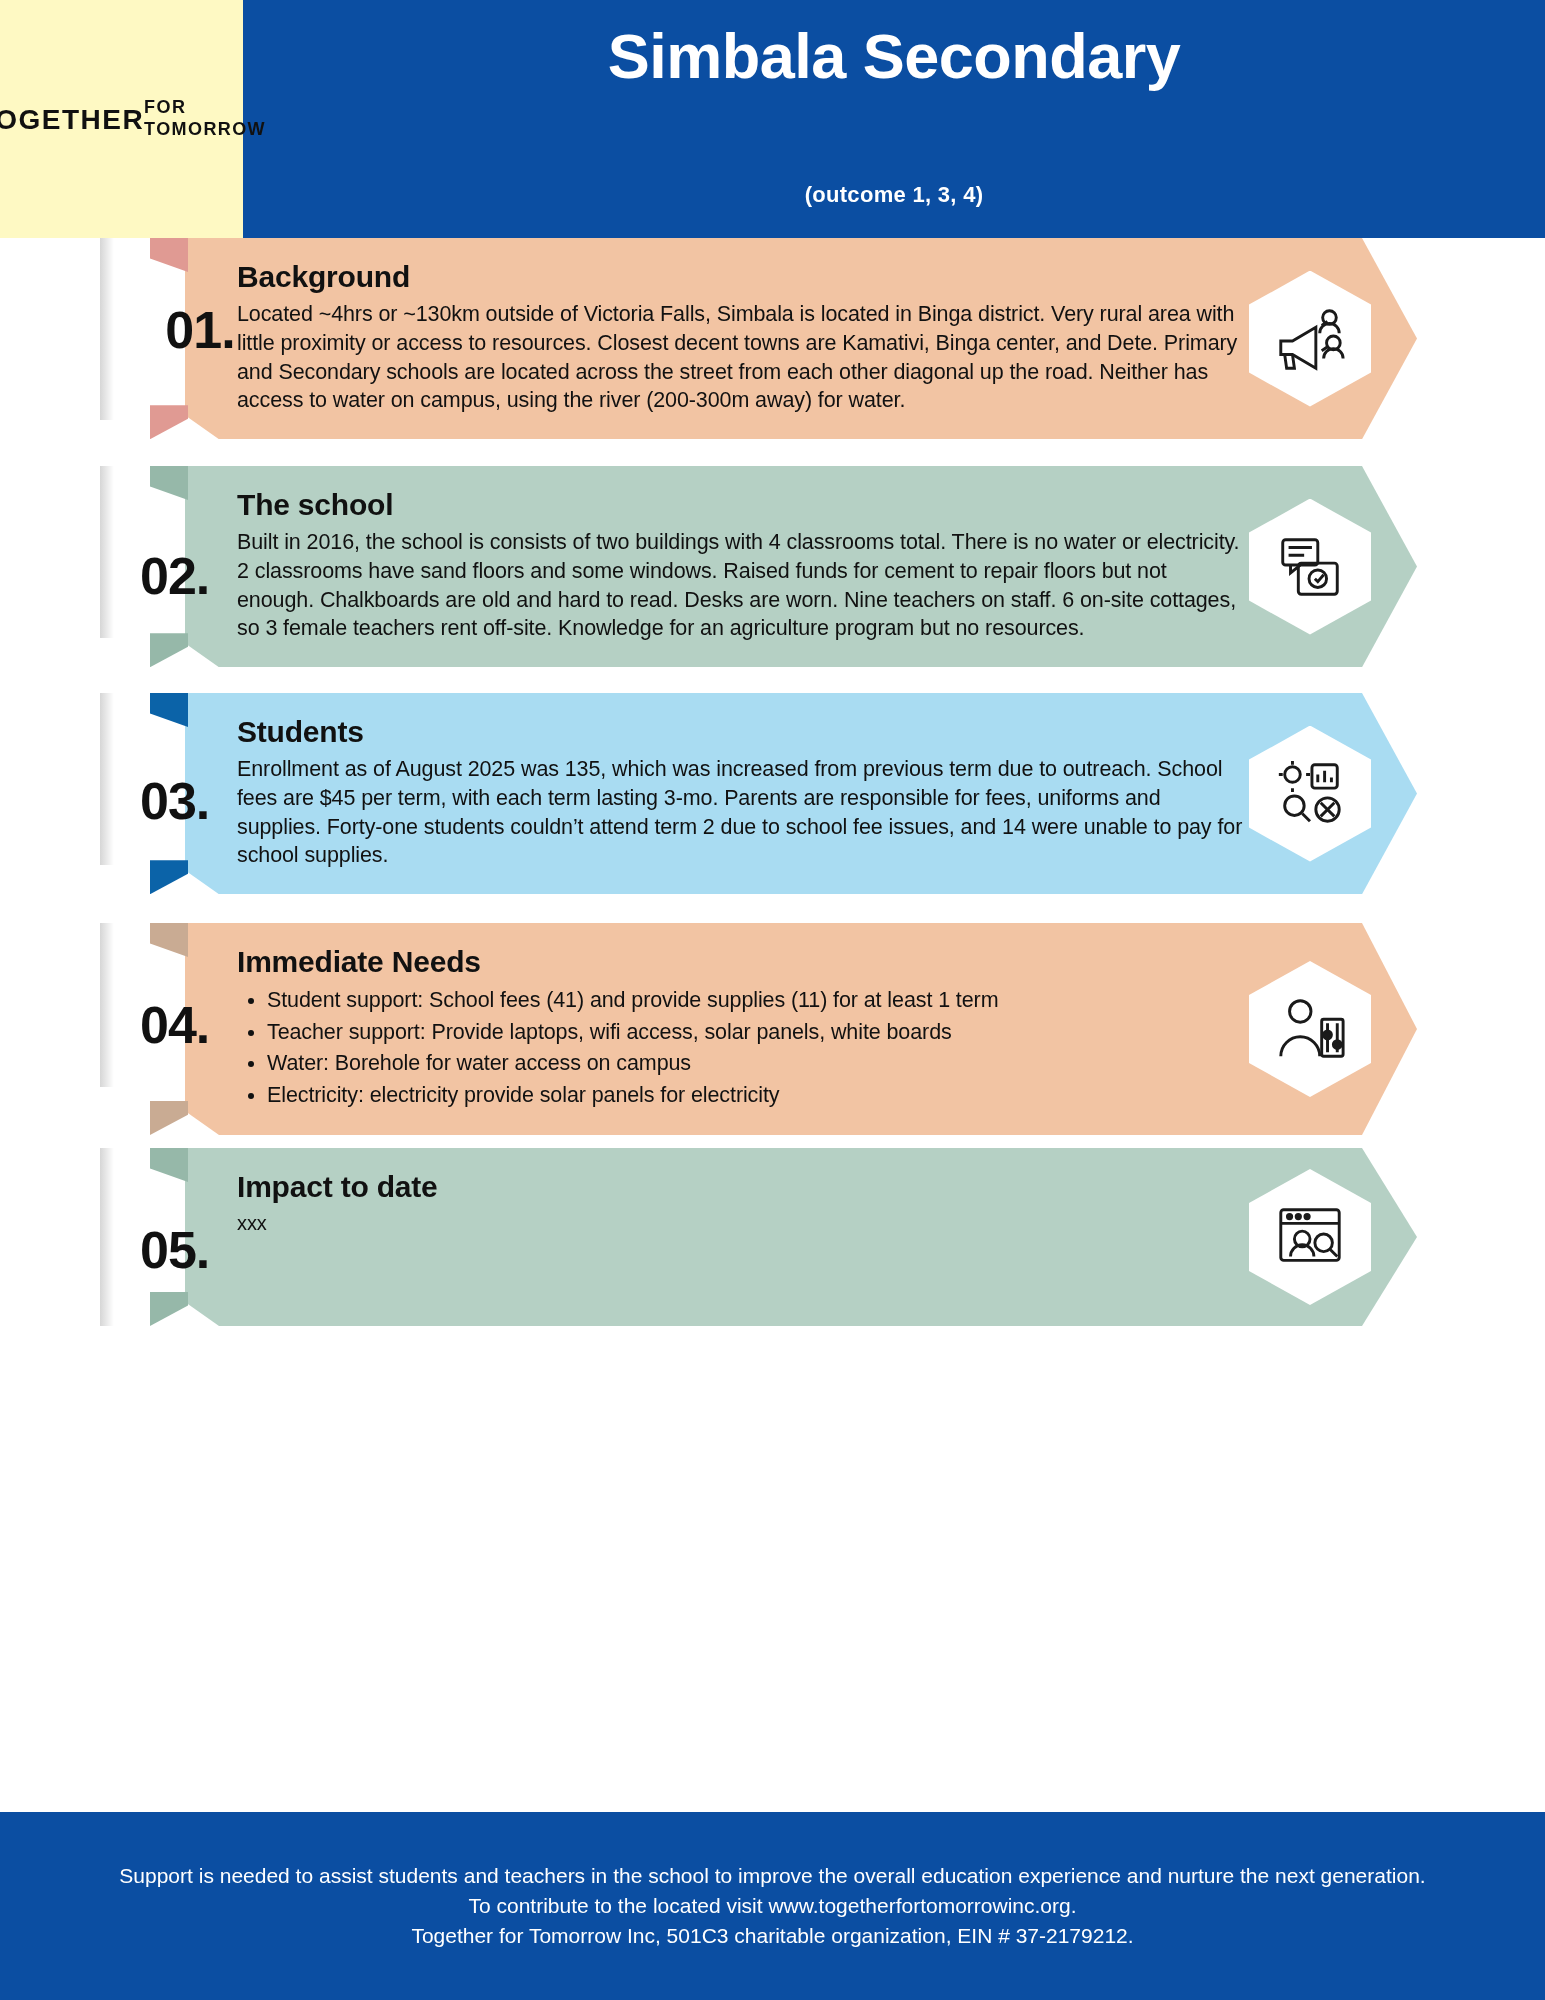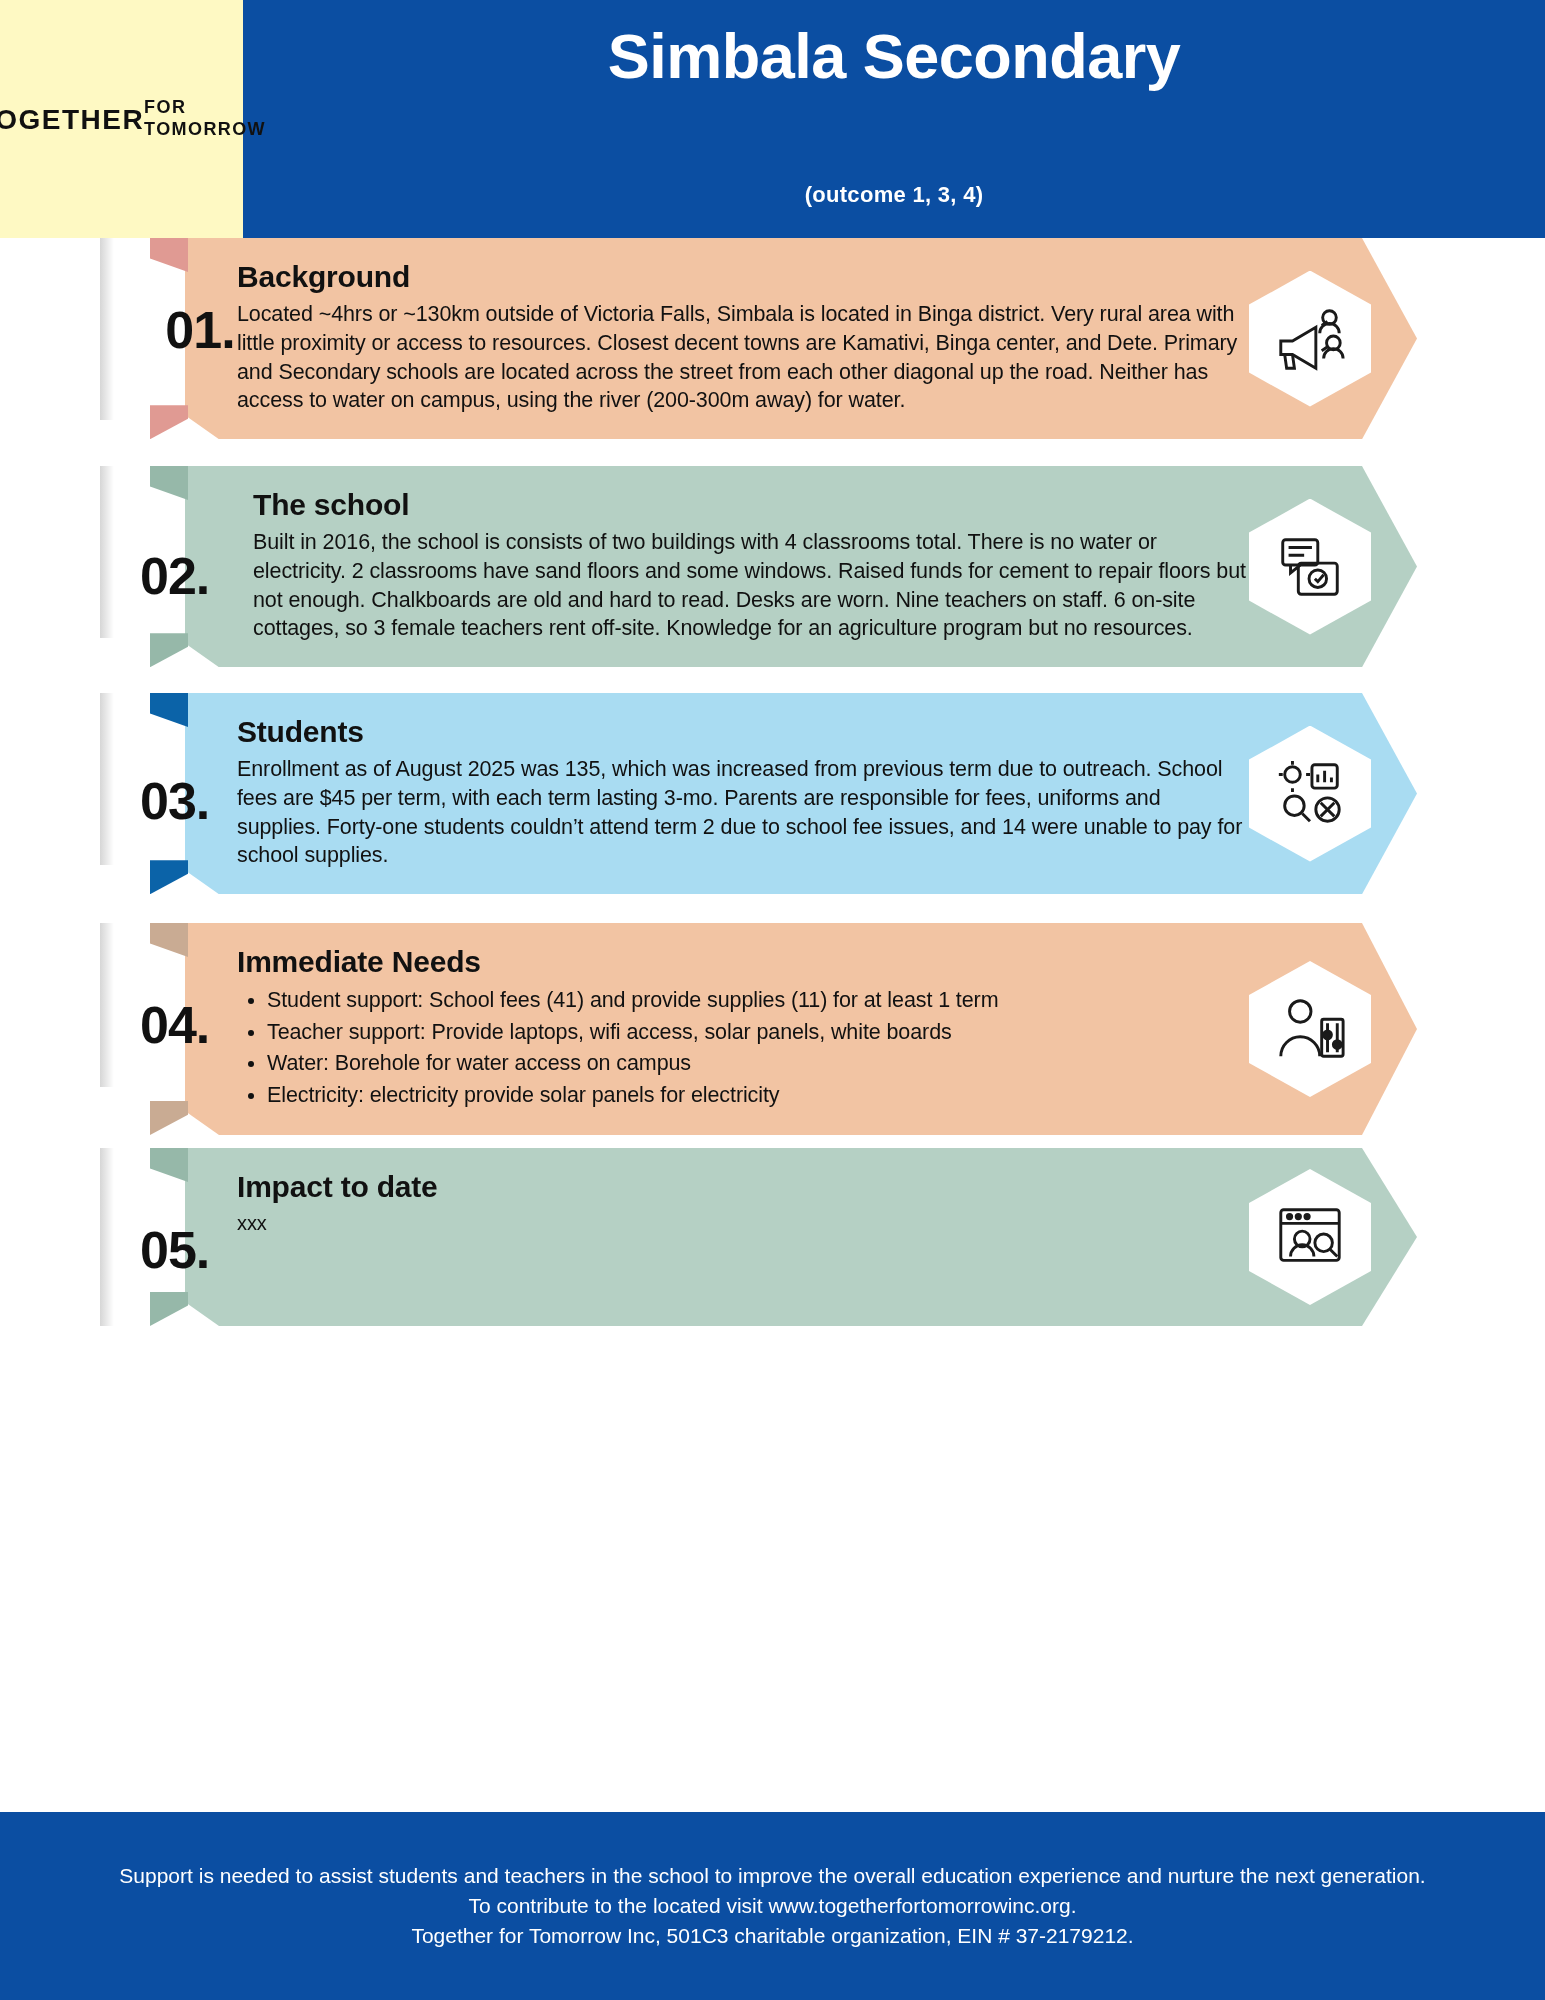--- a/index.html
+++ b/index.html
@@ -171,21 +171,21 @@
                 <path d="M52 58 a10 10 0 0 1 20 0"></path>
       <path d="M50 24 l6 -4 M50 50 l6 -4"></path>
     </g>
             </svg>
           </div>
         </div>
       </div>
       <div class="section">
         <div class="shadow-strip" style="top: 228px; height: 172px;"></div>
         <div class="num" style="top: 308px;">02.</div>
-        <div class="banner" style="top: 228px; min-height: 172px; padding-left: 16px;">
+        <div class="banner" style="top: 228px; min-height: 172px;">
           <div class="banner-shape" style="background: rgb(181, 208, 196);"></div>
           <div class="fold top" style="background: rgb(150, 184, 169);"></div>
           <div class="fold bottom" style="background: rgb(150, 184, 169);"></div>
           <div class="banner-inner">
             <div class="sec-title">The school</div>
             <div class="sec-body">Built in 2016, the school is consists of two buildings with 4 classrooms total. There is no water or electricity. 2 classrooms have sand floors and some windows. Raised funds for cement to repair floors but not enough. Chalkboards are old and hard to read. Desks are worn. Nine teachers on staff. 6 on-site cottages, so 3 female teachers rent off-site. Knowledge for an agriculture program but no resources.</div>
           </div>
           <div class="hex">
             <svg viewBox="0 0 76 76">
     <g fill="none" stroke="#1a1a1a" stroke-width="3">

